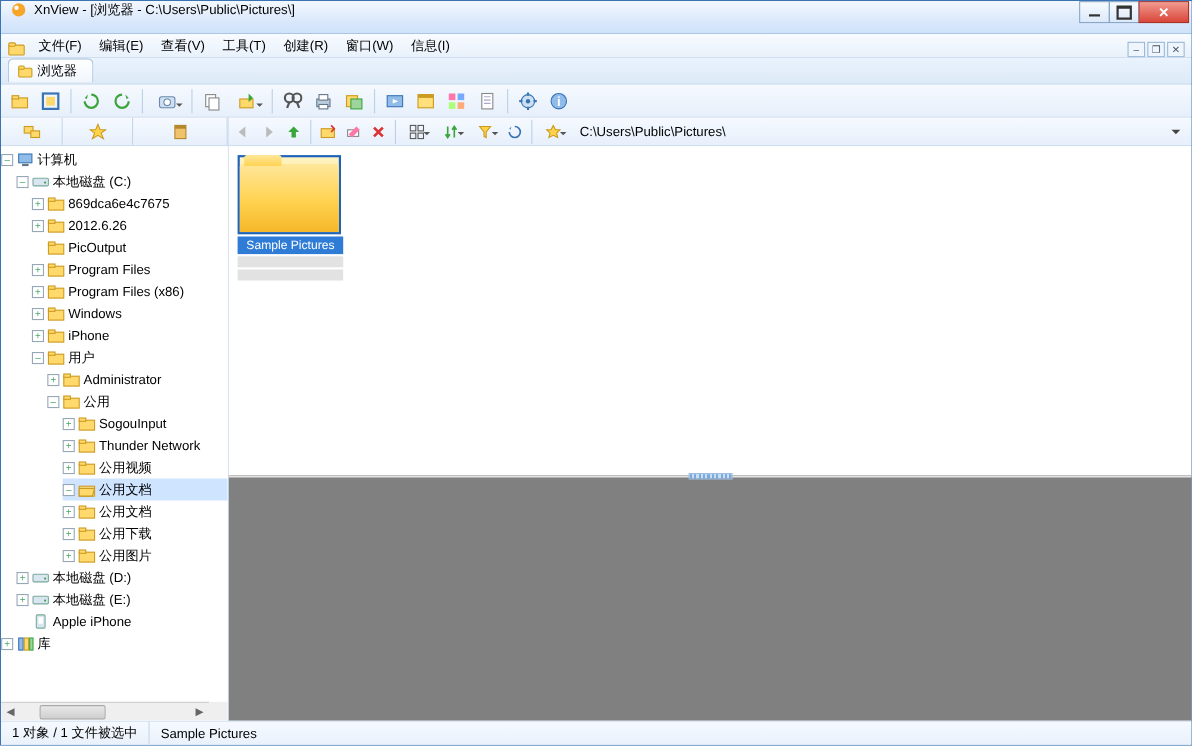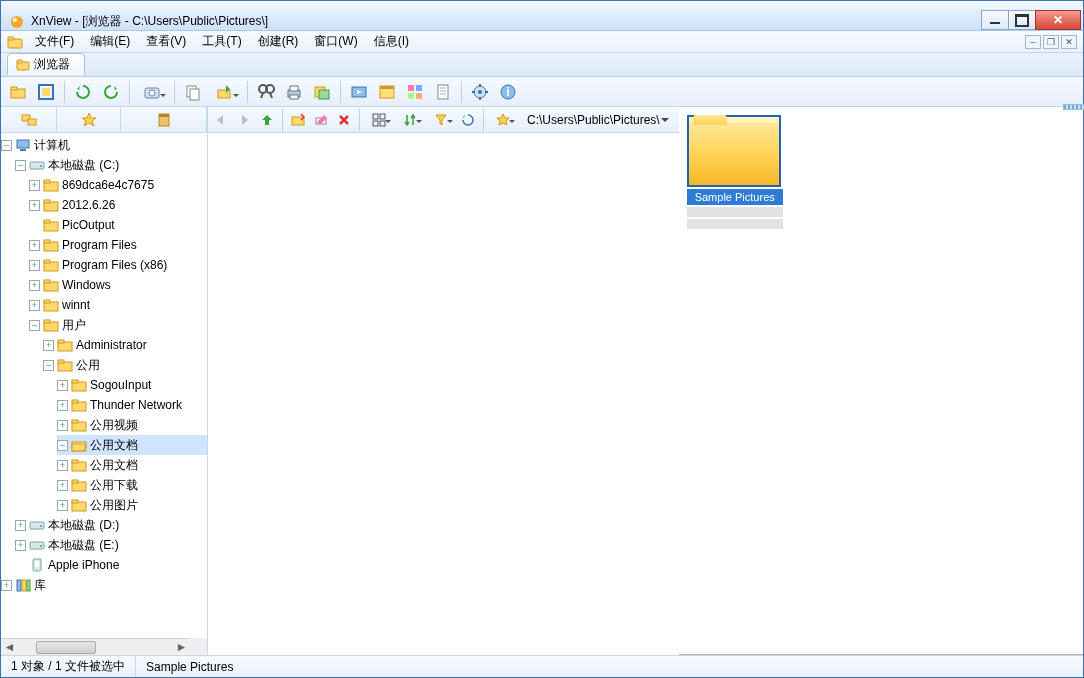--- a/index.html
+++ b/index.html
@@ -1,31 +1,31 @@
 <!DOCTYPE html>
 <html><head>
 <meta charset="utf-8">
 <style>
 * { margin: 0; padding: 0; box-sizing: border-box; font-family: "Microsoft YaHei", "Segoe UI", Tahoma, sans-serif; font-size: 12px; }
 body { background: #fff; overflow: hidden; width: 1084px; height: 678px; }
 
 
 .window { width: 1084px; height: 678px; border: 1px solid #3a74b5; display: flex; flex-direction: column; background: #fff; }
-.titlebar { height: 30px; background: linear-gradient(#f3f8ff, #dbe9fb 60%, #cfe2f9); display: flex; align-items: flex-end; padding-left: 8px; border-bottom: 1px solid #a9c7e6; }
+.titlebar { height: 30px; background: linear-gradient(#f3f8ff, #dbe9fb 60%, #cfe2f9); display: flex; align-items: flex-start; padding-left: 8px; border-bottom: 1px solid #a9c7e6; }
 .titlebar .app-icon { width: 16px; height: 16px; margin-right: 6px; }
 .titlebar .title-text { flex: 1; color: #000; }
 .win-btns { display: flex; height: 20px; margin-right: 2px; }
 .win-btn { width: 28px; height: 20px; border: 1px solid #8aa7c7; margin-left: -1px; display: flex; align-items: center; justify-content: center; background: linear-gradient(#f7fbff,#dce9f9); cursor: pointer; }
 .win-btn.min::before { content: ""; width: 10px; height: 2px; background: #333; margin-top: 6px; }
 .win-btn.max::before { content: ""; width: 10px; height: 8px; border: 2px solid #333; border-top-width: 3px; }
 .win-btn.close { width: 46px; background: linear-gradient(#f19b8f,#d9453a); border-color: #a73329; }
 .win-btn.close::before { content: "✕"; color: #fff; font-weight: bold; font-size: 12px; }
 
 
-.menubar { height: 22px; background: linear-gradient(#f8fbff,#e8f1fb); border-bottom: 1px solid #c5d7eb; display: flex; align-items: center; padding: 0 6px; }
+.menubar { height: 22px; background: linear-gradient(#f8fbff,#e8f1fb); border-bottom: 1px solid #c5d7eb; display: flex; align-items: flex-end; padding: 0 6px; }
 .menubar .folder-icon { width: 16px; height: 16px; margin-right: 4px; }
 .menubar .menu-item { padding: 2px 8px; cursor: pointer; }
 .mdi-btns { margin-left: auto; display: flex; gap: 2px; }
 .mdi-btn { width: 16px; height: 14px; border: 1px solid #9db8d5; background: #eef5fd; display:flex; align-items:center; justify-content:center; font-size:9px; color:#456; cursor:pointer; }
 
 
 .tabrow { height: 24px; background: linear-gradient(#eaf3fd,#dce9f7); border-bottom: 1px solid #b9cfe6; display: flex; align-items: flex-start; padding-left: 6px; }
 .tab { height: 22px; padding: 0 14px 0 8px; border: 1px solid #a9c2dd; border-bottom: none; border-radius: 5px 5px 0 0; background: linear-gradient(#fff,#f0f6fd); display: flex; align-items: center; gap: 4px; }
 
 
@@ -49,21 +49,21 @@
 .node { display: flex; align-items: center; height: 20px; cursor: pointer; }
 .exp { width: 11px; height: 11px; border: 1px solid #96a8b8; margin: 0 3px 0 0; display:flex; align-items:center; justify-content:center; font-size:9px; line-height:9px; color:#4a6; background:#fff; flex-shrink:0;}
 .exp.blank { border:none; }
 .nicon { width: 16px; height: 16px; margin-right: 3px; flex-shrink: 0; }
 .node.selected { background: #cfe4ff; }
 .hscroll { position:absolute; left:0; right:17px; bottom:0; height:17px; background:#efefef; border-top:1px solid #d0d0d0; display:flex; align-items:center; }
 .hscroll .thumb{ height:13px; width:60px; margin-left:18px; background:linear-gradient(#e8e8e8,#cfcfcf); border:1px solid #aaa; border-radius:2px;}
 .hscroll .arrow{width:17px;height:15px;display:flex;align-items:center;justify-content:center;color:#666;}
 .vscroll-corner{position:absolute;right:0;bottom:0;width:17px;height:17px;background:#efefef;}
 
-.right-col { flex: 1; display: flex; flex-direction: row; min-width:0; }
+.right-col { flex: 1; display: flex; flex-direction: column; min-width:0; }
 .nav-toolbar { height: 26px; background: linear-gradient(#f6faff,#e6effb); border-bottom: 1px solid #c5d7eb; display: flex; align-items: center; padding: 0 2px; gap: 1px; }
 .nav-toolbar .tb-btn { width:22px; height:22px; }
 .nav-toolbar .tb-btn.wide { width:30px; }
 .path-text { margin-left: 8px; flex:1; }
 .path-caret { border:4px solid transparent; border-top-color:#444; margin-right:8px; margin-top:4px;}
 
 .thumbs { flex: 1; background: #fff; overflow: auto; padding: 8px; border-bottom:1px solid #b0b0b0; }
 .thumb-item { width: 96px; display:inline-block; }
 .thumb-box { width: 94px; height: 72px; border: 2px solid #1e63b5; background: linear-gradient(#fff3c2,#ffd556); display:flex; align-items:flex-end; }
 .thumb-folder { width:100%; height:62px; background: linear-gradient(180deg,#ffe79a 0%, #ffd250 55%, #f6b72a 100%); border-top-left-radius:3px; border-top-right-radius:3px; position:relative; }
@@ -383,21 +383,21 @@
                       </li>
                     <li>
                         <div class="node">
                           <span class="exp">+</span>
                           <span class="nicon">
                             <svg width="16" height="16">
                               <rect x="1" y="5" width="14" height="9" fill="#ffd96b" stroke="#cc9a1e"></rect>
                               <rect x="1" y="3" width="6" height="3" fill="#ffd96b" stroke="#cc9a1e"></rect>
                             </svg>
                           </span>
-                          <span>winnt</span>
+                          <span>iPhone</span>
                         </div>
                       </li>
                     <li>
                         <div class="node">
                           <span class="exp">–</span>
                           <span class="nicon">
                             <svg width="16" height="16">
                               <rect x="1" y="5" width="14" height="9" fill="#ffd96b" stroke="#cc9a1e"></rect>
                               <rect x="1" y="3" width="6" height="3" fill="#ffd96b" stroke="#cc9a1e"></rect>
                             </svg>

